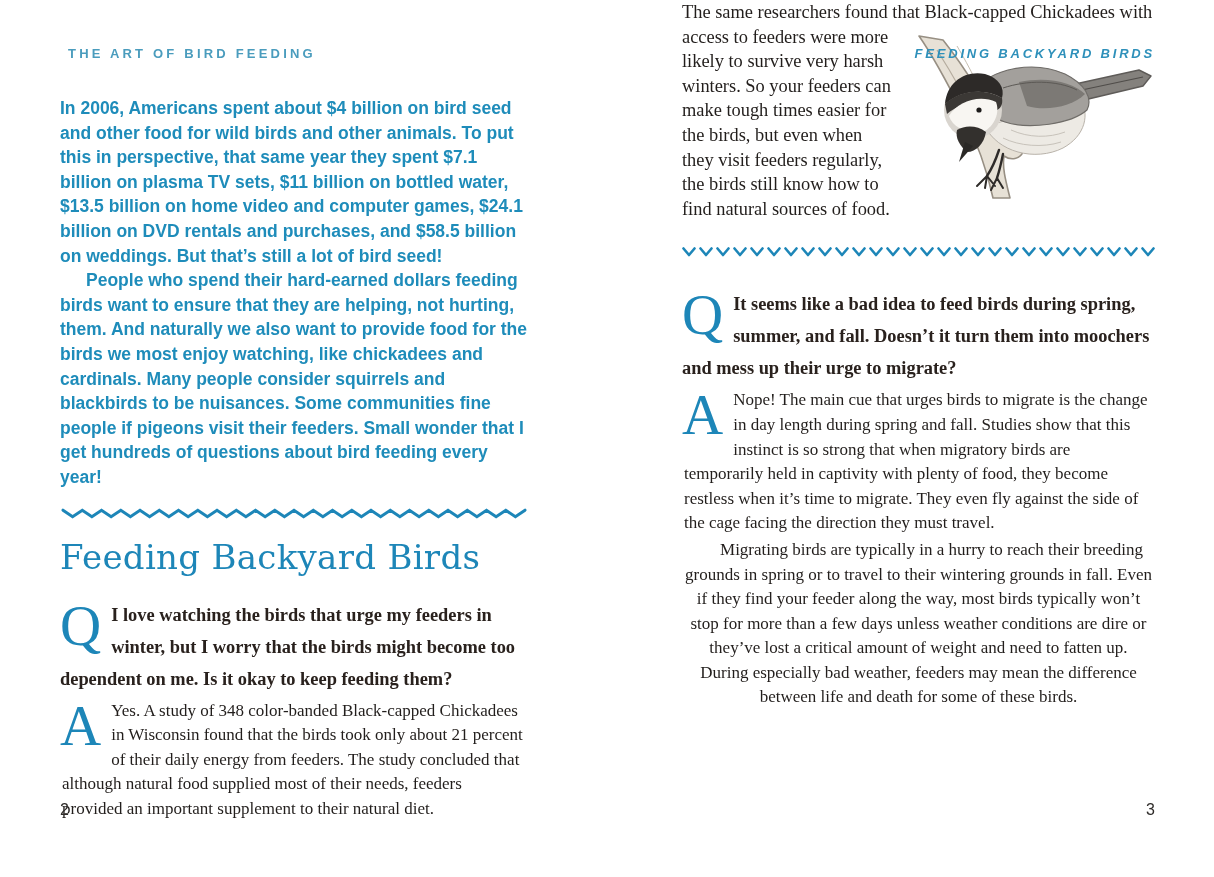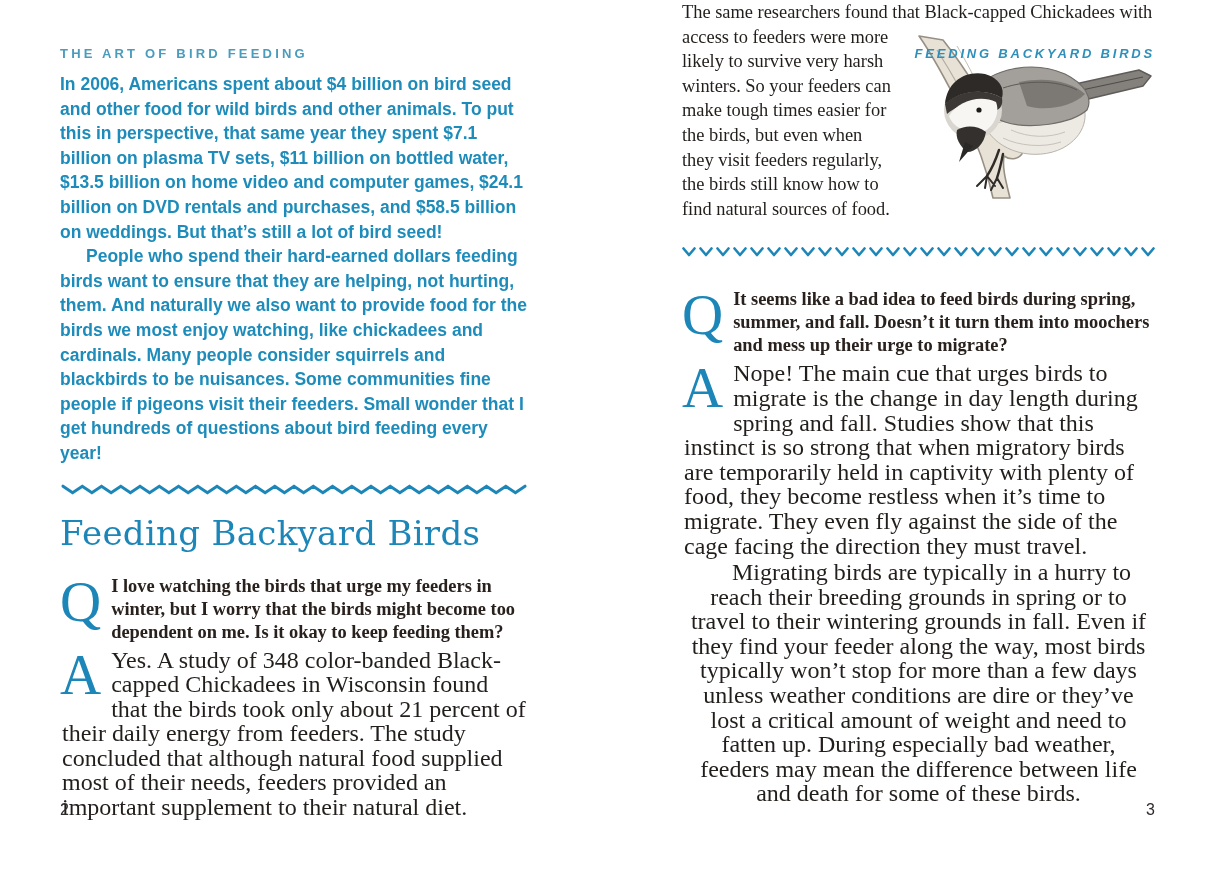--- a/index.html
+++ b/index.html
@@ -9,37 +9,37 @@
     background:#ffffff;
     overflow:hidden;
     font-family:"Liberation Serif", serif;
   }
   .page{position:absolute;top:0;height:877px;}
   .page-left{left:60px;width:468px;}
   .page-right{left:682px;width:473px;}
 
   
   .running-head{
-    position:absolute;top:46px;left:0;right:0;
+    position:absolute;top:46px;left:8px;right:0;
     font-family:"Liberation Sans", sans-serif;
     font-size:13px;font-weight:bold;letter-spacing:3.2px;
     color:#4a9cbd;
   }
   .running-head.verso{text-align:left;}
   .running-head.recto{text-align:right;font-style:italic;color:#2e90ba;letter-spacing:2.8px;}
 
   
   .intro-teal{
     margin:0;
     font-family:"Liberation Sans", sans-serif;
     font-weight:bold;
     font-size:17.5px;line-height:24.6px;
     color:#1e8cba;
   }
-  .intro-teal.p1{padding-top:72px;}
+  .intro-teal.p1{padding-top:96px;}
   .intro-teal.p2{text-indent:26px;}
 
   
   .divider{display:block;margin:0;line-height:0;}
   .divider-left{margin-top:17px;}
   .divider-right{margin-top:25px;}
 
   
   .chapter-title{
     margin:16px 0 0 0;
@@ -55,26 +55,26 @@
   .qa-a{margin-top:4px;}
   .dropcap{
     float:left;
     font-family:"Liberation Serif", serif;
     font-size:57px;line-height:47px;
     color:#1d86b8;
     margin:3px 10px 0 0;
   }
   .q-text{
     margin:0;
-    font-size:18.4px;line-height:23px;
+    font-size:18.4px;line-height:32px;
     font-weight:bold;color:#29211d;
   }
   .a-text{
     margin:2px;
-    font-size:24px;line-height:24.6px;
+    font-size:17px;line-height:24.6px;
     color:#221e1c;
   }
   .a-text.indent{text-indent:26px;text-align:center;}
   .clearfix::after{content:"";display:block;clear:both;}
 
   
   .intro-serif{
     margin:0;
     font-size:18.4px;line-height:24.6px;
     color:#221e1c;

